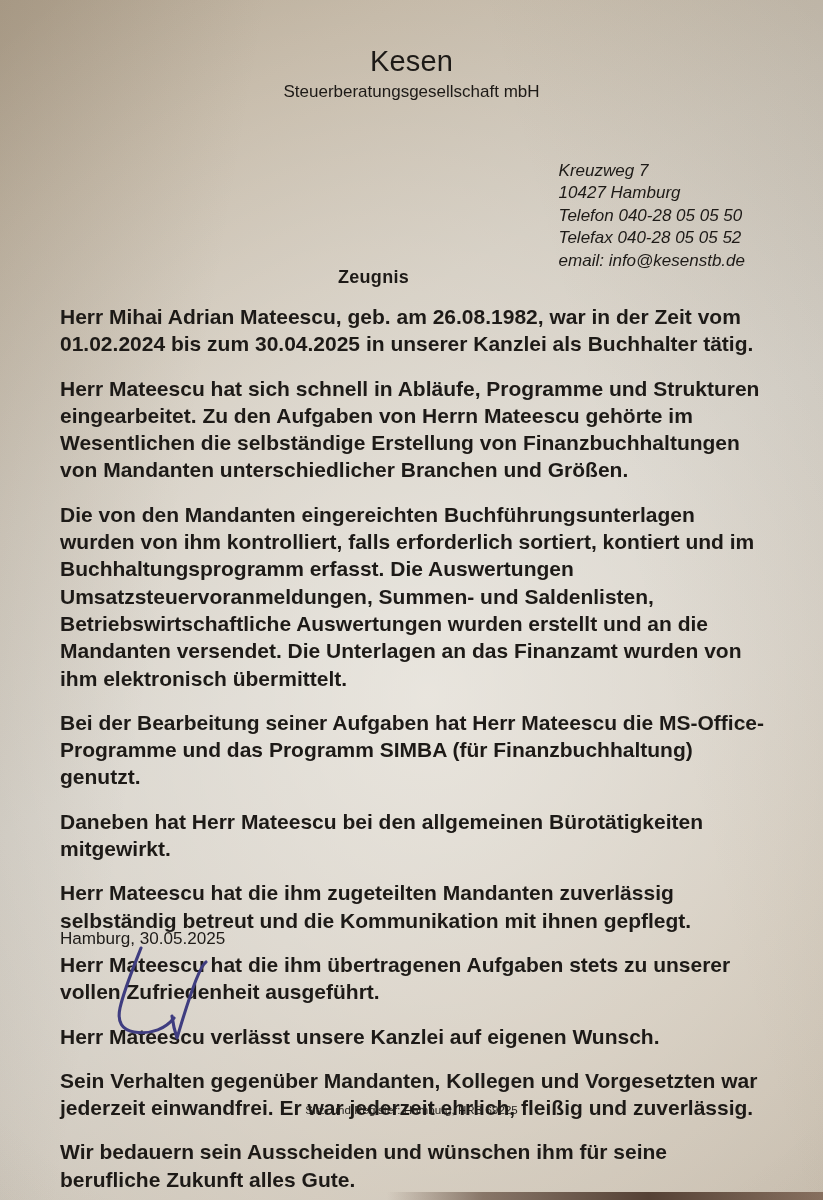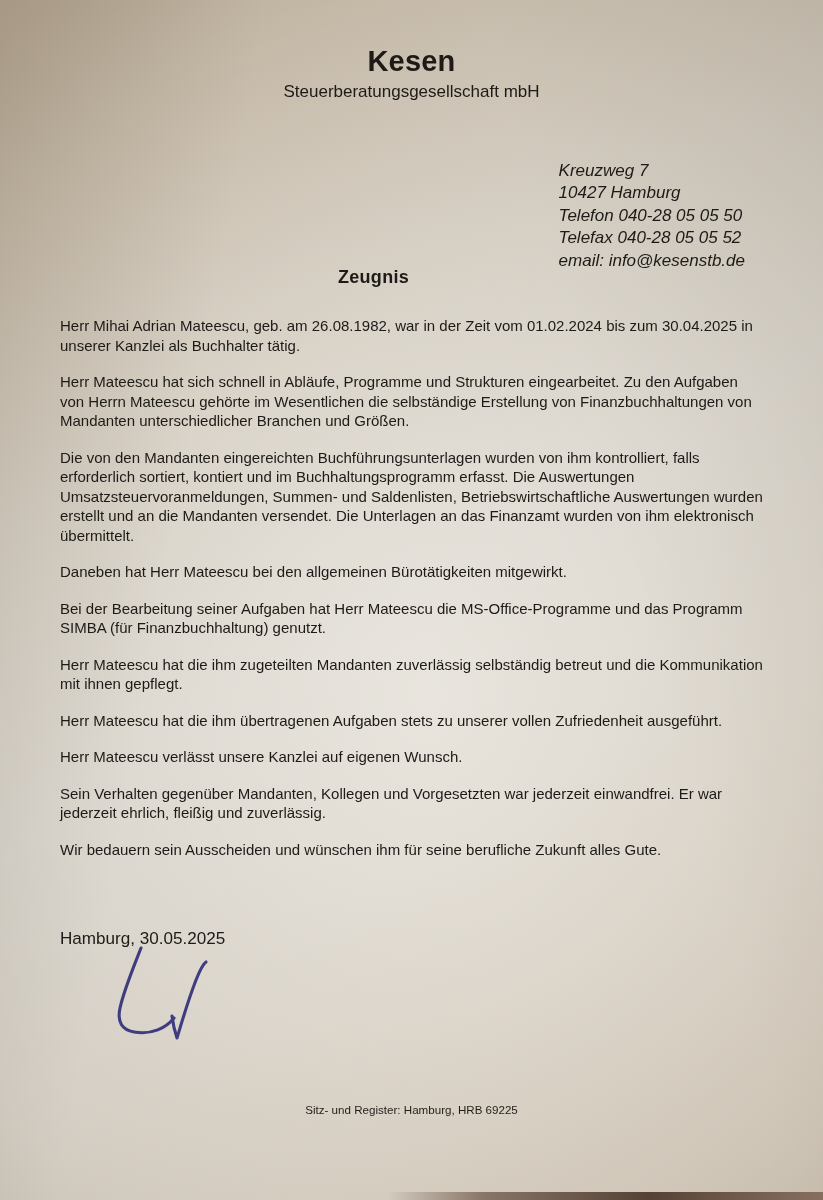--- a/index.html
+++ b/index.html
@@ -56,21 +56,21 @@
   
   .letterhead {
     position: absolute;
     top: 46px;
     left: 0;
     right: 0;
     text-align: center;
   }
   .company-name {
     font-size: 29px;
-    font-weight: bold;
+    font-weight: normal;
     letter-spacing: 0.2px;
     line-height: 1.05;
   }
   .company-sub {
     margin-top: 7px;
     font-size: 17px;
     line-height: 1.1;
   }
 
   
@@ -92,25 +92,26 @@
     text-align: center;
     font-size: 18px;
     font-weight: bold;
     letter-spacing: 0.3px;
     transform: translateX(-38px);
   }
 
   
   .body-block {
     position: absolute;
-    top: 316px;
+    top: 303px;
     left: 60px;
     width: 706px;
-    font-size: 15px;
+    font-size: 21px;
     line-height: 1.30;
+    font-weight: bold;
   }
   .body-block p {
     margin: 0 0 17px 0;
   }
   .body-block p:last-child { margin-bottom: 0; }
 
   .date-line {
     position: absolute;
     top: 928px;
     left: 60px;
@@ -159,22 +160,22 @@
       <div>Telefax 040-28 05 05 52</div>
       <div>email: info@kesenstb.de</div>
     </address>
 
     <h1 class="doc-title">Zeugnis</h1>
 
     <section class="body-block">
       <p>Herr Mihai Adrian Mateescu, geb. am 26.08.1982, war in der Zeit vom 01.02.2024 bis zum 30.04.2025 in unserer Kanzlei als Buchhalter tätig.</p>
       <p>Herr Mateescu hat sich schnell in Abläufe, Programme und Strukturen eingearbeitet. Zu den Aufgaben von Herrn Mateescu gehörte im Wesentlichen die selbständige Erstellung von Finanzbuchhaltungen von Mandanten unterschiedlicher Branchen und Größen.</p>
       <p>Die von den Mandanten eingereichten Buchführungsunterlagen wurden von ihm kontrolliert, falls erforderlich sortiert, kontiert und im Buchhaltungsprogramm erfasst. Die Auswertungen Umsatzsteuervoranmeldungen, Summen- und Saldenlisten, Betriebswirtschaftliche Auswertungen wurden erstellt und an die Mandanten versendet. Die Unterlagen an das Finanzamt wurden von ihm elektronisch übermittelt.</p>
+      <p>Bei der Bearbeitung seiner Aufgaben hat Herr Mateescu die MS-Office-Programme und das Programm SIMBA (für Finanzbuchhaltung) genutzt.</p>
       <p>Daneben hat Herr Mateescu bei den allgemeinen Bürotätigkeiten mitgewirkt.</p>
-      <p>Bei der Bearbeitung seiner Aufgaben hat Herr Mateescu die MS-Office-Programme und das Programm SIMBA (für Finanzbuchhaltung) genutzt.</p>
       <p>Herr Mateescu hat die ihm zugeteilten Mandanten zuverlässig selbständig betreut und die Kommunikation mit ihnen gepflegt.</p>
       <p>Herr Mateescu hat die ihm übertragenen Aufgaben stets zu unserer vollen Zufriedenheit ausgeführt.</p>
       <p>Herr Mateescu verlässt unsere Kanzlei auf eigenen Wunsch.</p>
       <p>Sein Verhalten gegenüber Mandanten, Kollegen und Vorgesetzten war jederzeit einwandfrei. Er war jederzeit ehrlich, fleißig und zuverlässig.</p>
       <p>Wir bedauern sein Ausscheiden und wünschen ihm für seine berufliche Zukunft alles Gute.</p>
     </section>
 
     <div class="date-line">Hamburg, 30.05.2025</div>
 
     <div class="signature">

